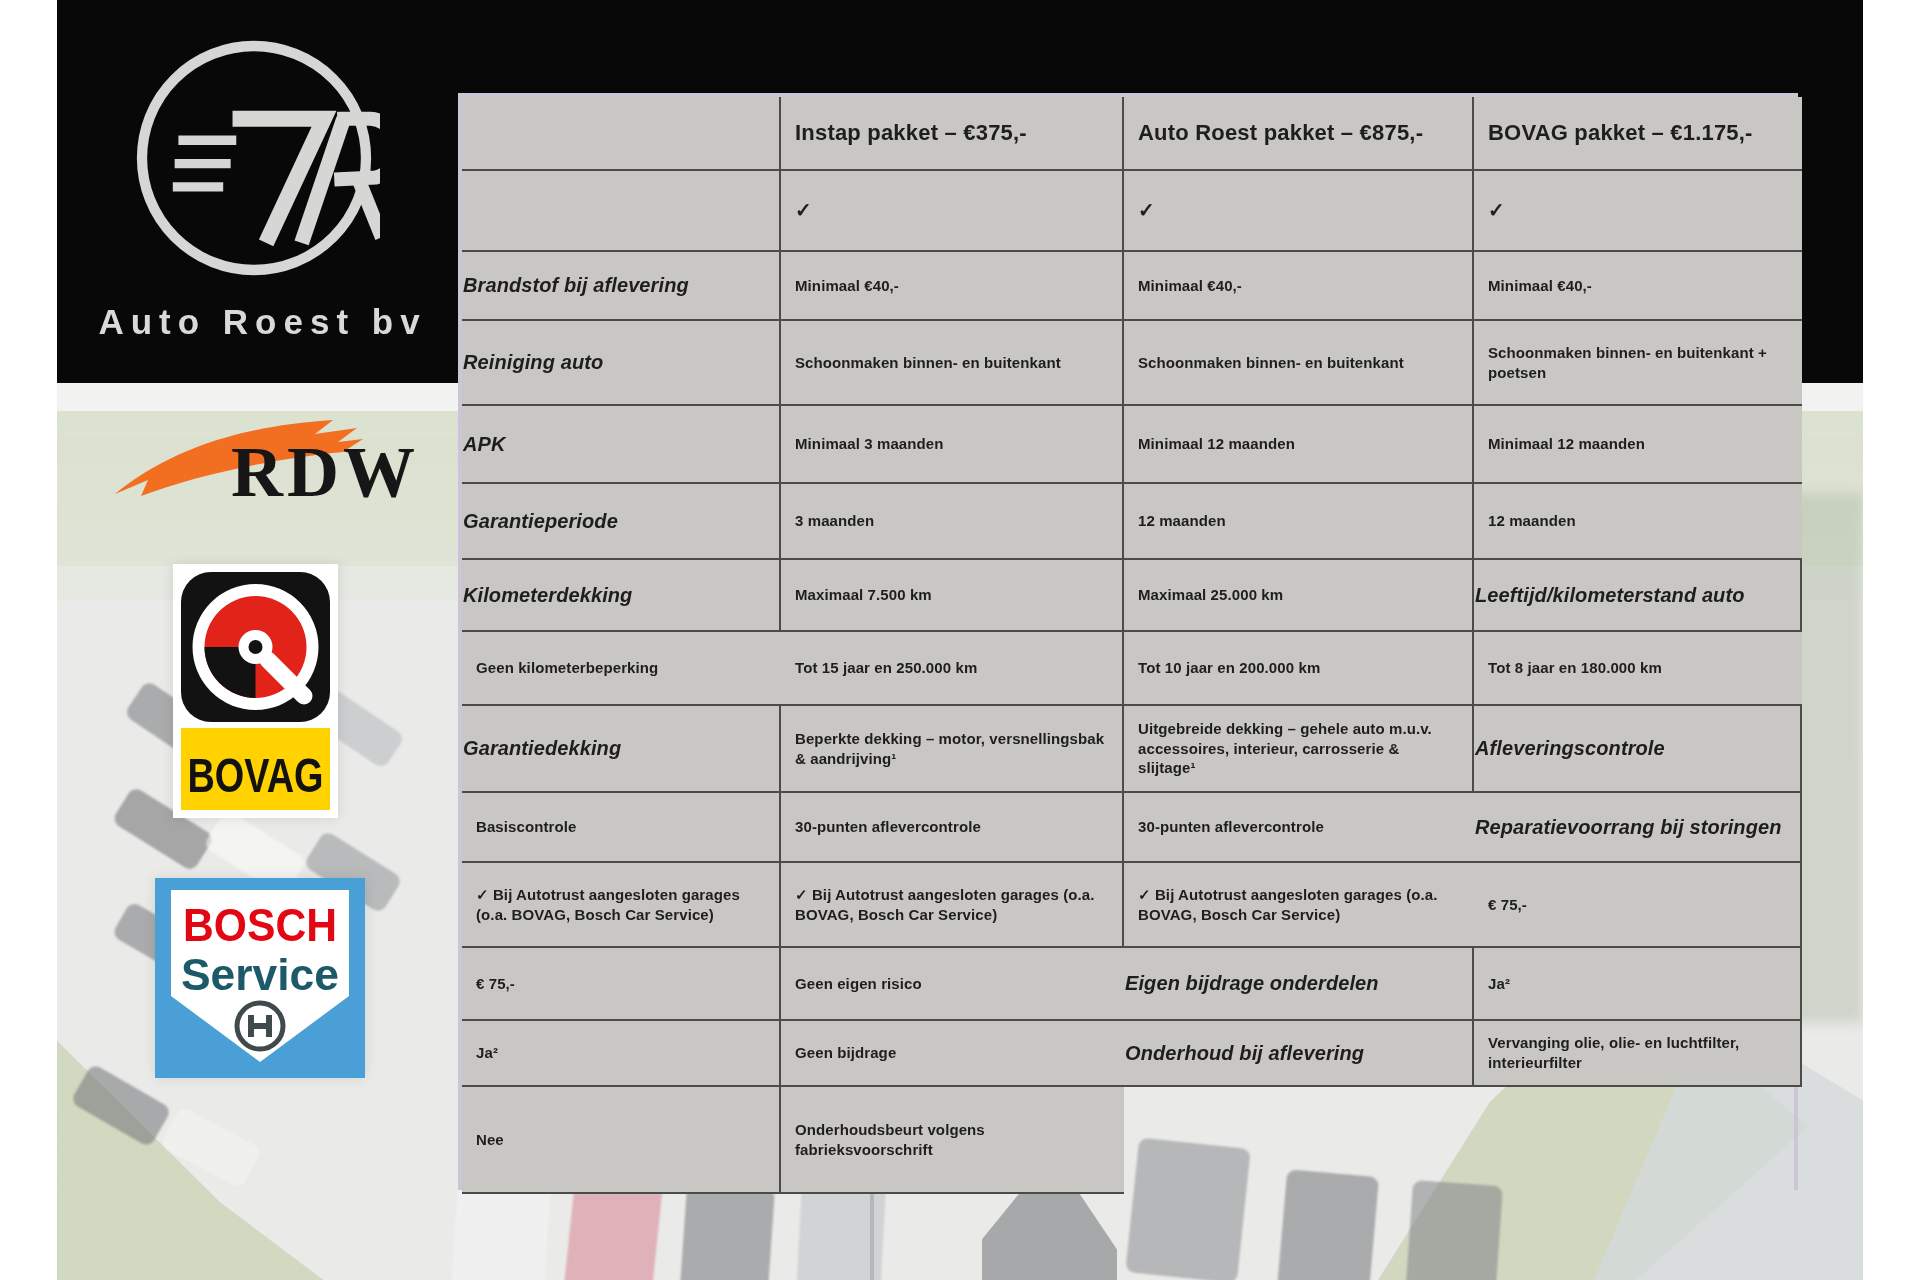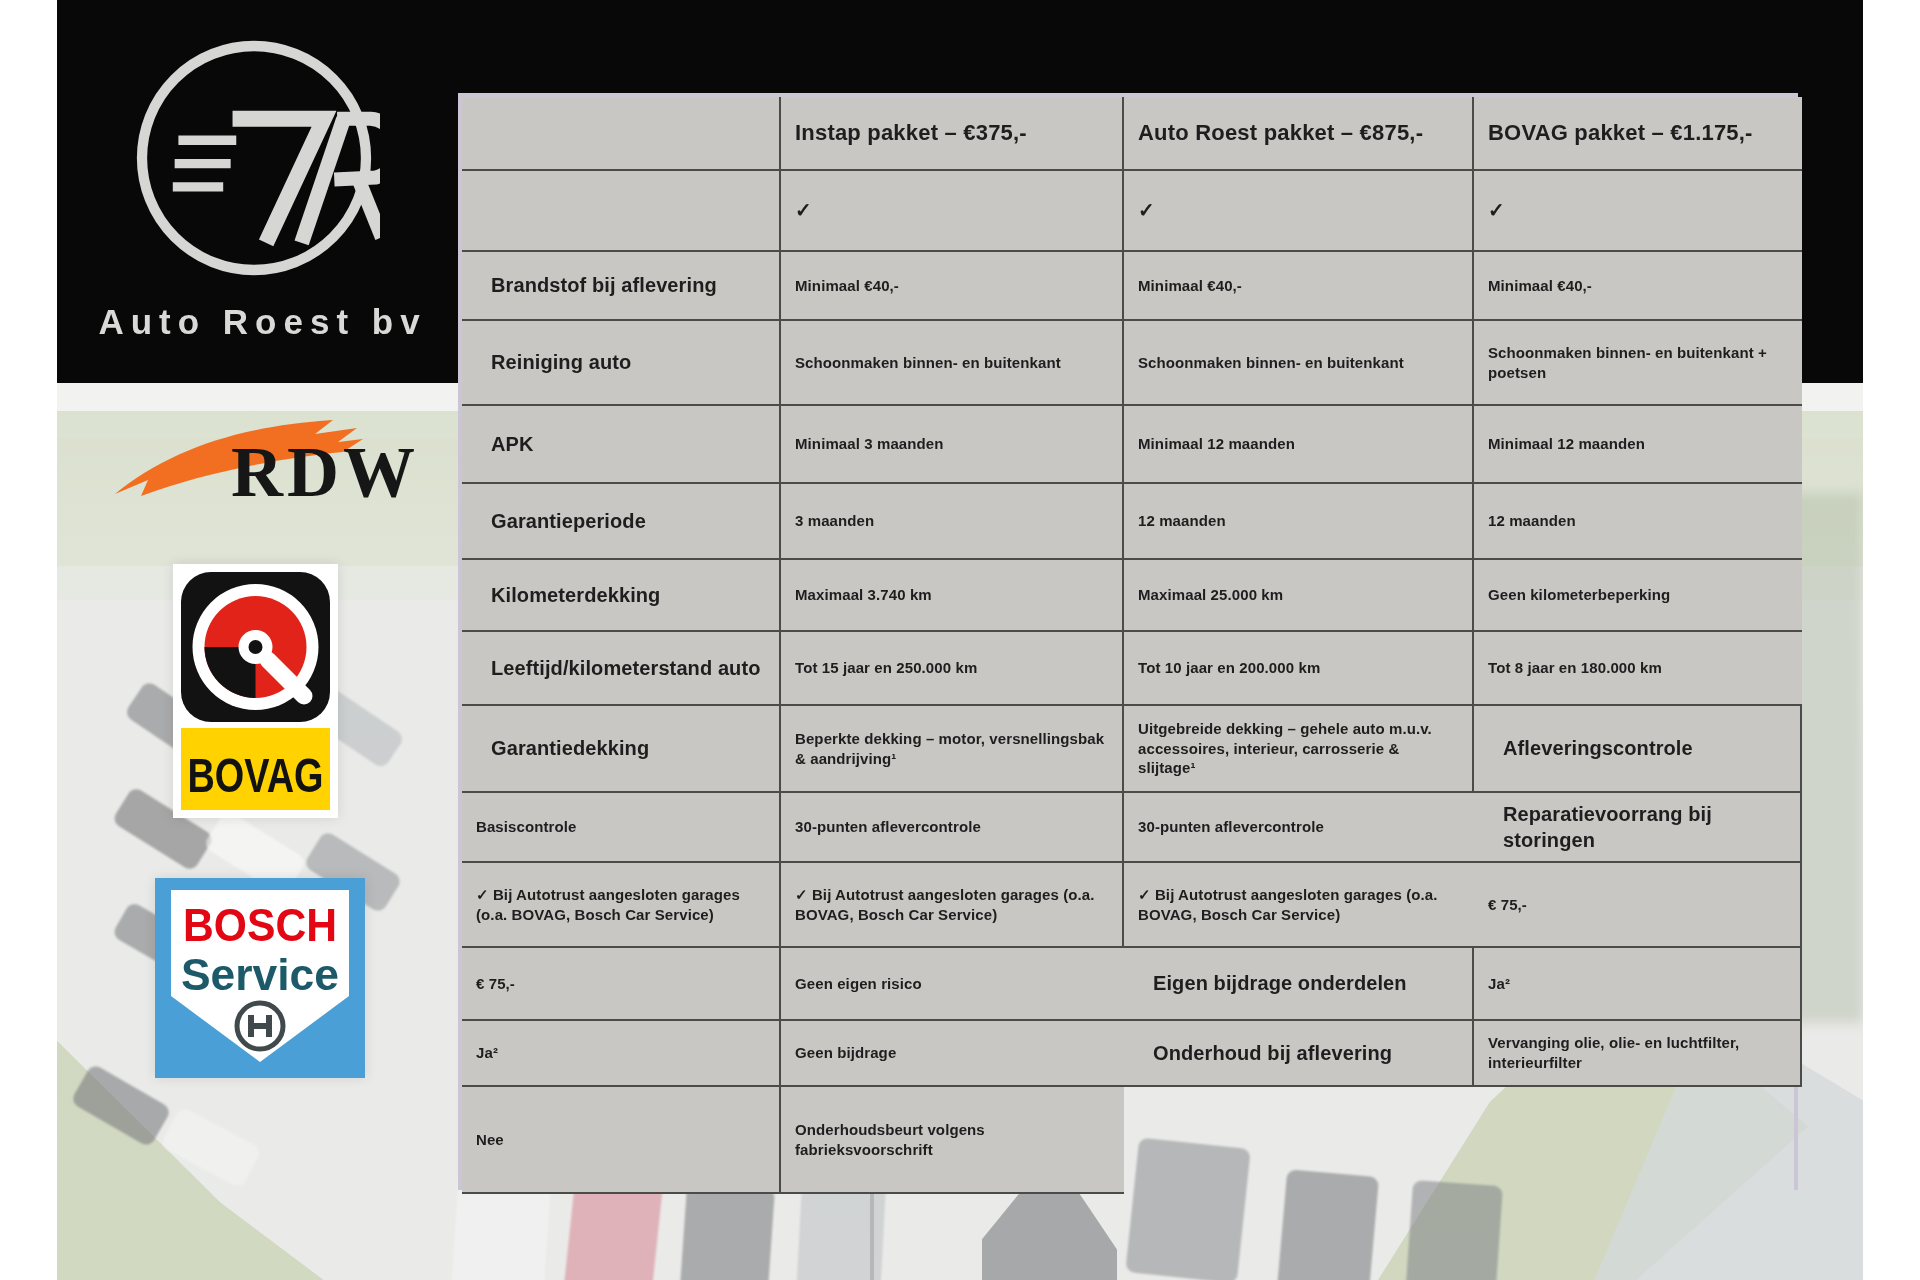--- a/index.html
+++ b/index.html
@@ -60,21 +60,21 @@
   .bosch{position:absolute;left:155px;top:878px;width:210px;height:200px;z-index:6;box-shadow:0 0 12px rgba(0,0,0,.10);}
 
   
   .pkg-table{position:absolute;left:458px;top:93px;width:1340px;height:1097px;z-index:10;
              display:grid;border:4px solid var(--table-outer);border-bottom:none;}
   .cell{background:var(--table-cell);border-right:2px solid var(--table-border);border-bottom:2px solid var(--table-border);
         display:flex;align-items:center;padding:8px 14px;color:var(--text-dark);
         font-weight:700;font-size:15px;line-height:1.32;letter-spacing:.1px;}
   .cell.last-col{border-right:none;}
   .cell.head{font-size:22px;letter-spacing:.2px;}
-  .cell.label{font-size:20px;padding-left:29px;}
+  .cell.label{font-size:20px;padding-left:1px;font-style:italic;}
   .cell.check{font-size:20px;}
 </style>
 </head>
 <body>
 
 <div class="canvas">
 
   <div class="band"></div>
 
   <div class="photo">
@@ -179,24 +179,24 @@
       <div class="cell last-col">Schoonmaken binnen- en buitenkant + poetsen</div>
       <div class="cell label">APK</div>
       <div class="cell ">Minimaal 3 maanden</div>
       <div class="cell ">Minimaal 12 maanden</div>
       <div class="cell last-col">Minimaal 12 maanden</div>
       <div class="cell label">Garantieperiode</div>
       <div class="cell ">3 maanden</div>
       <div class="cell ">12 maanden</div>
       <div class="cell last-col">12 maanden</div>
       <div class="cell label">Kilometerdekking</div>
-      <div class="cell ">Maximaal 3.740 km</div>
+      <div class="cell ">Maximaal 7.500 km</div>
       <div class="cell ">Maximaal 25.000 km</div>
+      <div class="cell label">Leeftijd/kilometerstand auto</div>
       <div class="cell last-col">Geen kilometerbeperking</div>
-      <div class="cell label">Leeftijd/kilometerstand auto</div>
       <div class="cell ">Tot 15 jaar en 250.000 km</div>
       <div class="cell ">Tot 10 jaar en 200.000 km</div>
       <div class="cell last-col">Tot 8 jaar en 180.000 km</div>
       <div class="cell label">Garantiedekking</div>
       <div class="cell ">Beperkte dekking – motor, versnellingsbak &amp; aandrijving¹</div>
       <div class="cell ">Uitgebreide dekking – gehele auto m.u.v. accessoires, interieur, carrosserie &amp; slijtage¹</div>
       <div class="cell label">Afleveringscontrole</div>
       <div class="cell ">Basiscontrole</div>
       <div class="cell ">30-punten aflevercontrole</div>
       <div class="cell last-col">30-punten aflevercontrole</div>

